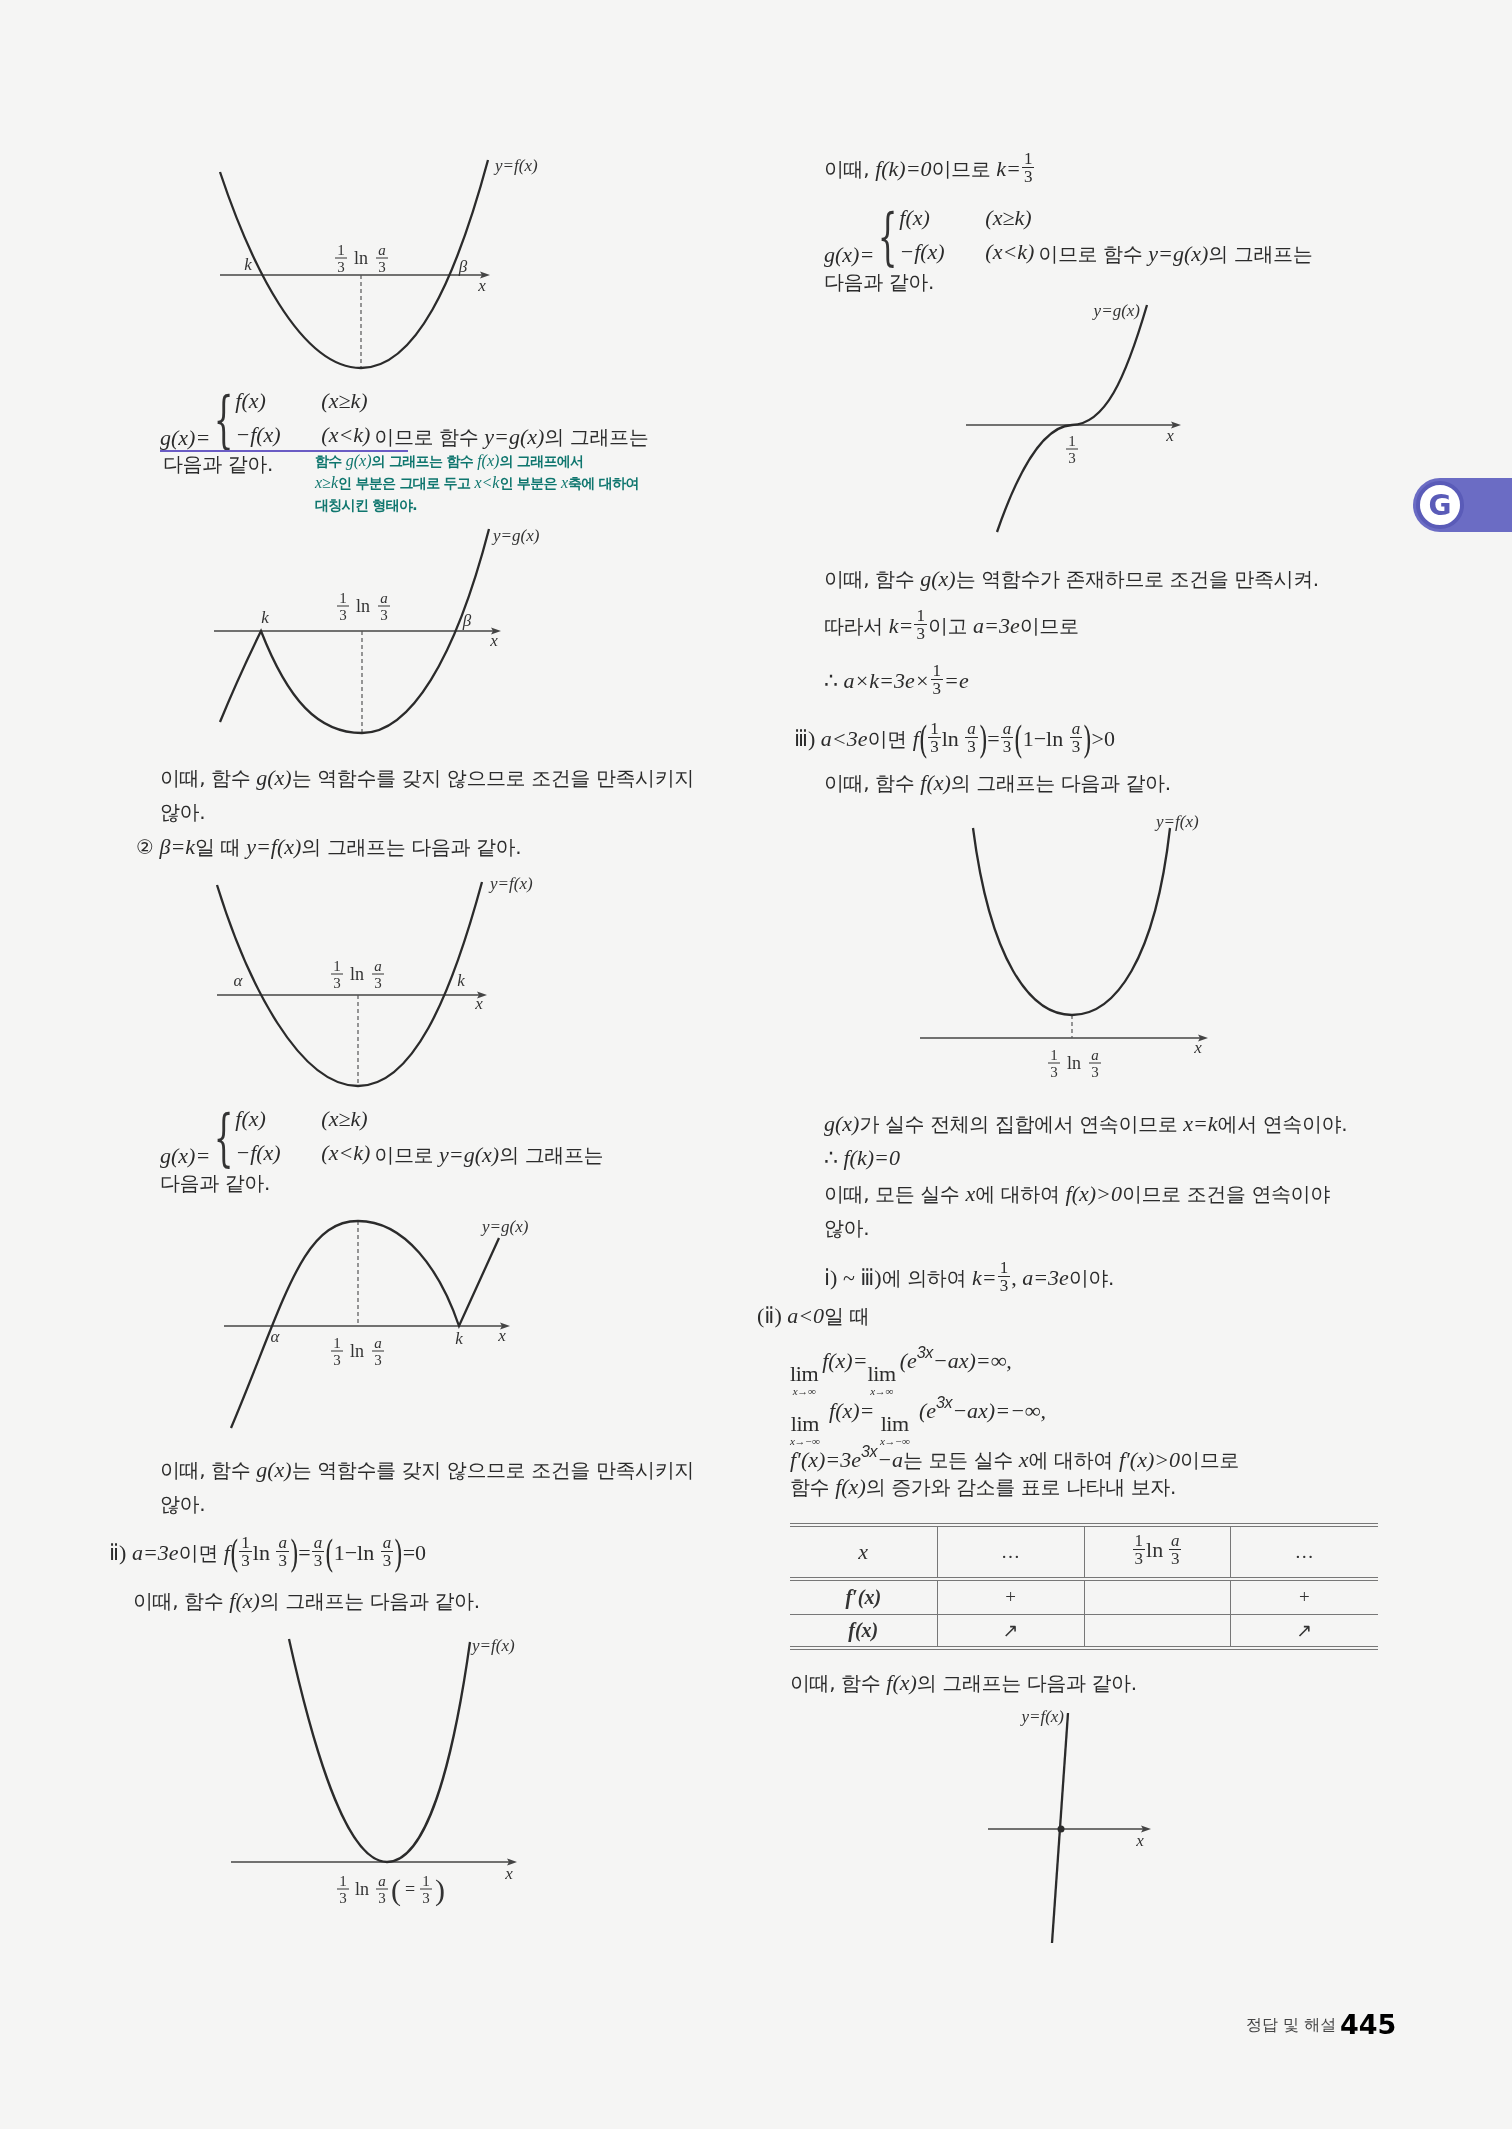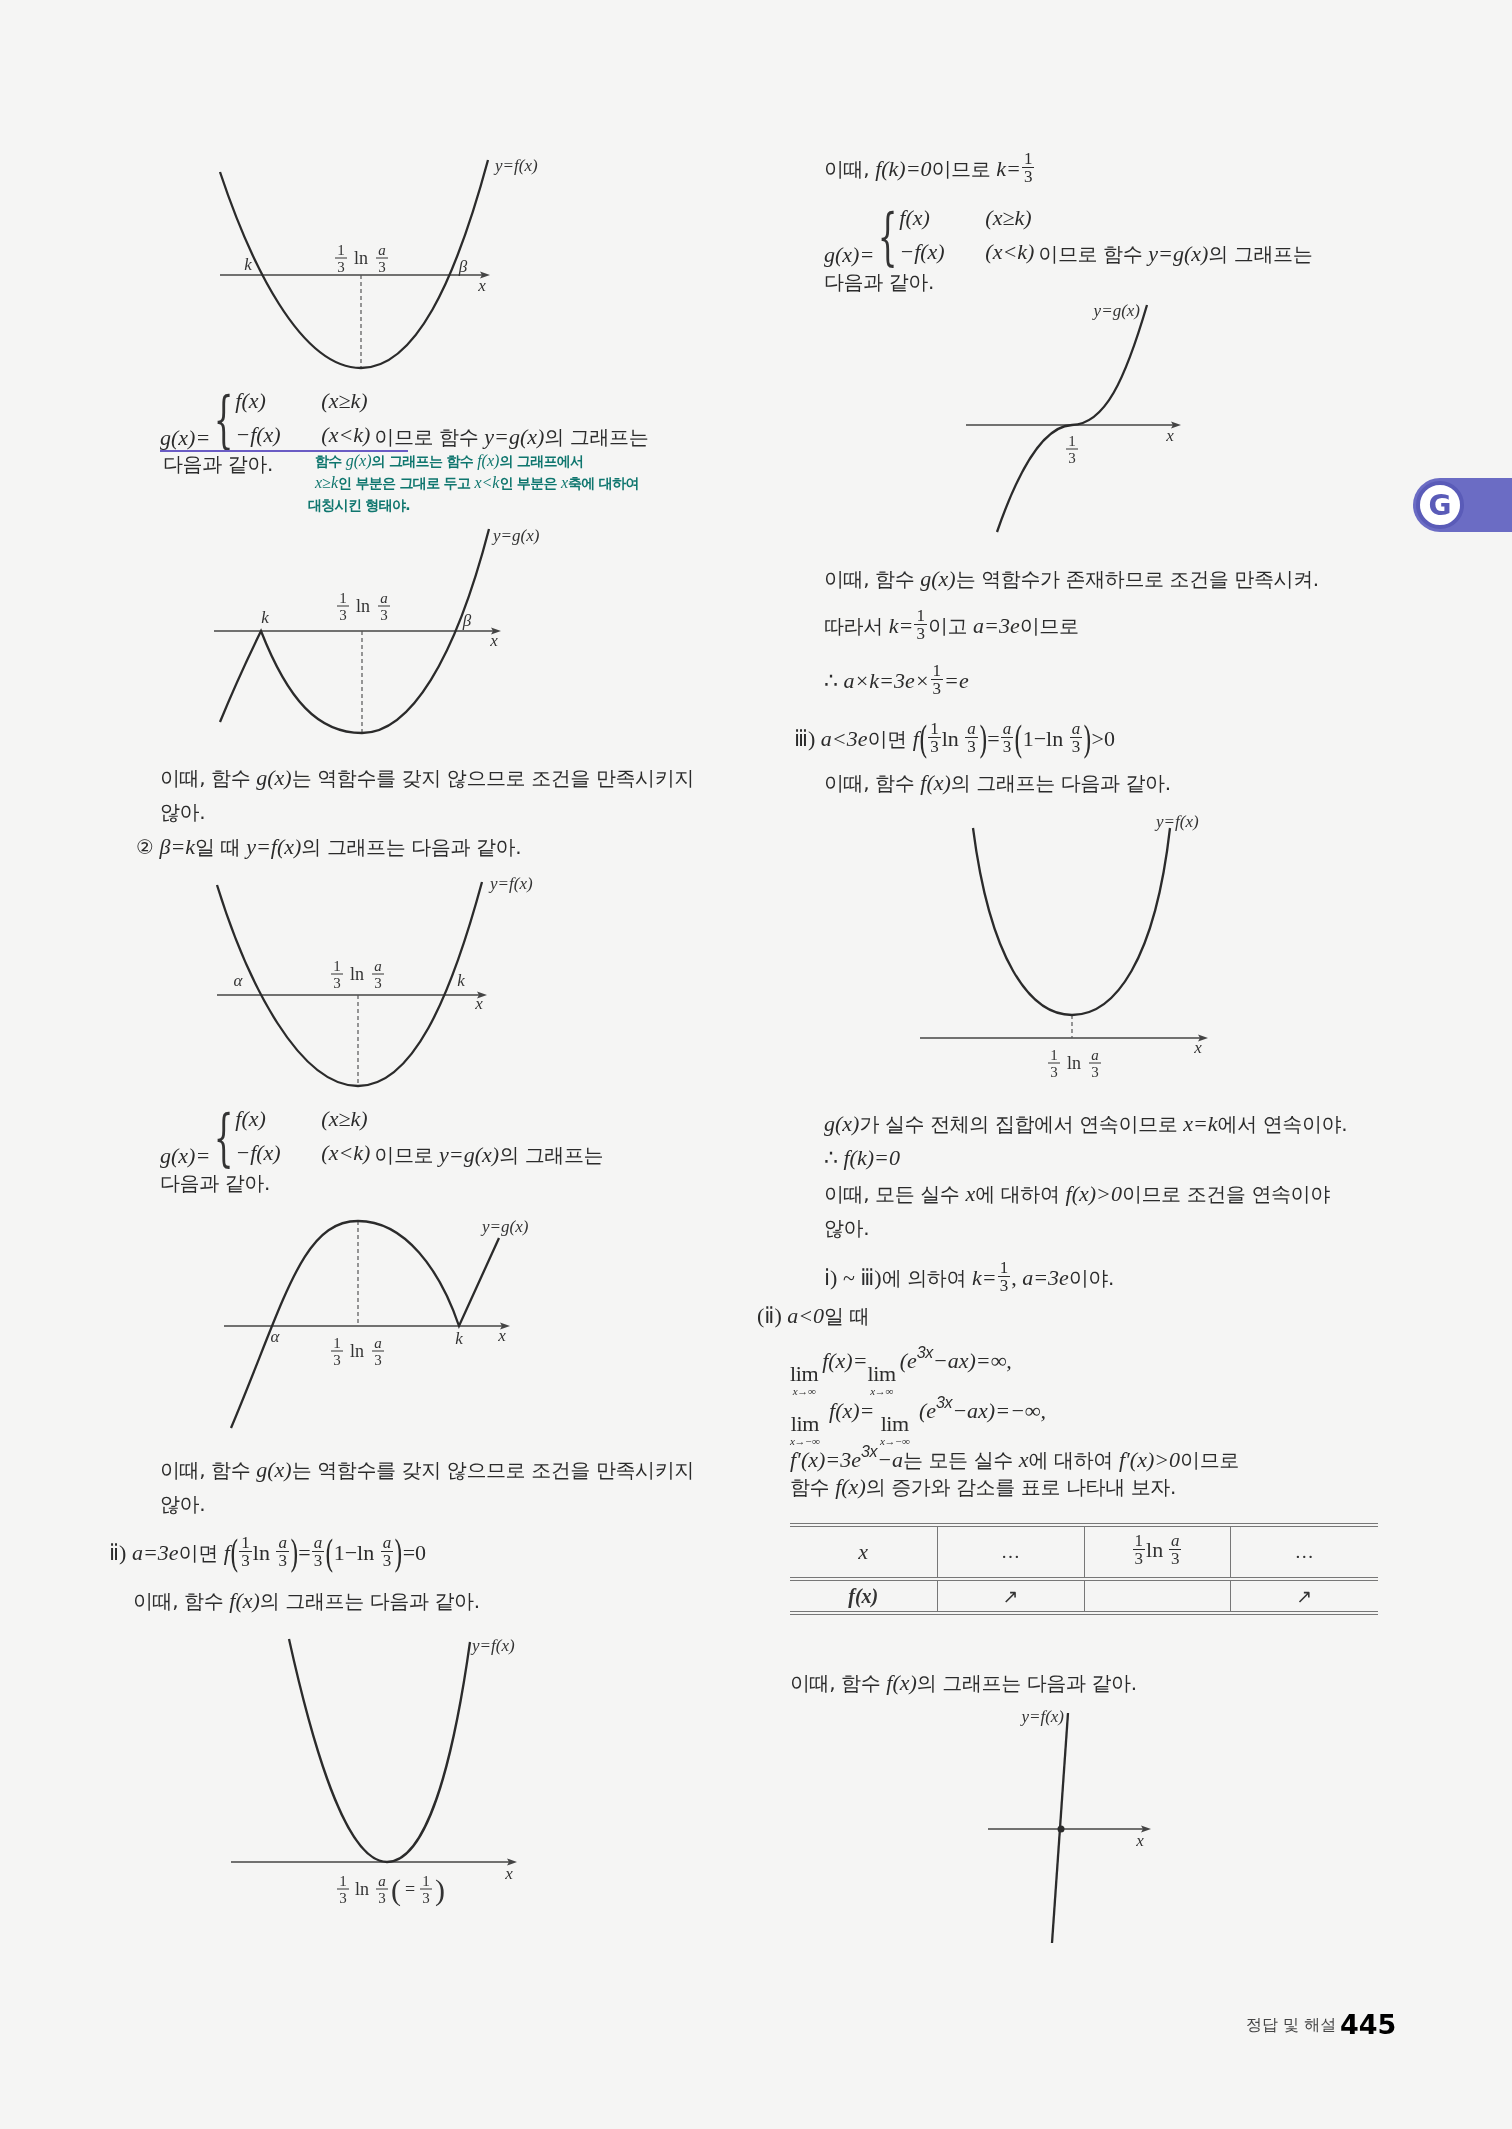--- a/index.html
+++ b/index.html
@@ -212,21 +212,21 @@
 </div>
 <div class="uline" style="left:160px;top:450px;width:248px"></div>
 <div class="ln" style="left:163px;top:450px">다음과 같아.</div>
 
 <div class="note" style="left:315px;top:451px">
   <span>함수 </span><span class="m">g(x)</span><span>의 그래프는 함수 </span><span class="m">f(x)</span><span>의 그래프에서</span>
 </div>
 <div class="note" style="left:315px;top:473px">
   <span class="m">x≥k</span><span>인 부분은 그대로 두고 </span><span class="m">x&lt;k</span><span>인 부분은 </span><span class="m">x</span><span>축에 대하여</span>
 </div>
-<div class="note" style="left:308px;top:495px">
+<div class="note" style="left:315px;top:495px">
   <span>대칭시킨 형태야.</span>
 </div>
 
 <div class="ln" style="left:160px;top:764px">
   <span class="kr">이때, 함수 </span><span class="m">g(x)</span><span class="kr">는 역함수를 갖지 않으므로 조건을 만족시키지</span>
 </div>
 <div class="ln" style="left:160px;top:798px">않아.</div>
 
 <div class="ln" style="left:136px;top:833px">
   <span class="kr">② </span><span class="m">β=k</span><span class="kr">일 때 </span><span class="m">y=f(x)</span><span class="kr">의 그래프는 다음과 같아.</span>
@@ -387,20 +387,26 @@
     <th style="width:147px"><span>…</span></th>
     <th style="width:146px"><span class="fr">
             <span class="n">1</span>
             <span>3</span>
           </span><span class="r">ln</span> <span class="fr">
             <span class="n i">a</span>
             <span>3</span>
           </span></th>
     <th style="width:148px"><span>…</span></th>
   </tr>
+  <tr class="r1">
+    <td class="lbl">f′(x)</td>
+    <td>+</td>
+    <td></td>
+    <td>+</td>
+  </tr>
   <tr class="r2">
     <td class="lbl">f(x)</td>
     <td>↗</td>
     <td></td>
     <td>↗</td>
   </tr>
 </tbody>
   </table>
 
 <div class="ln" style="left:790px;top:1669px">

